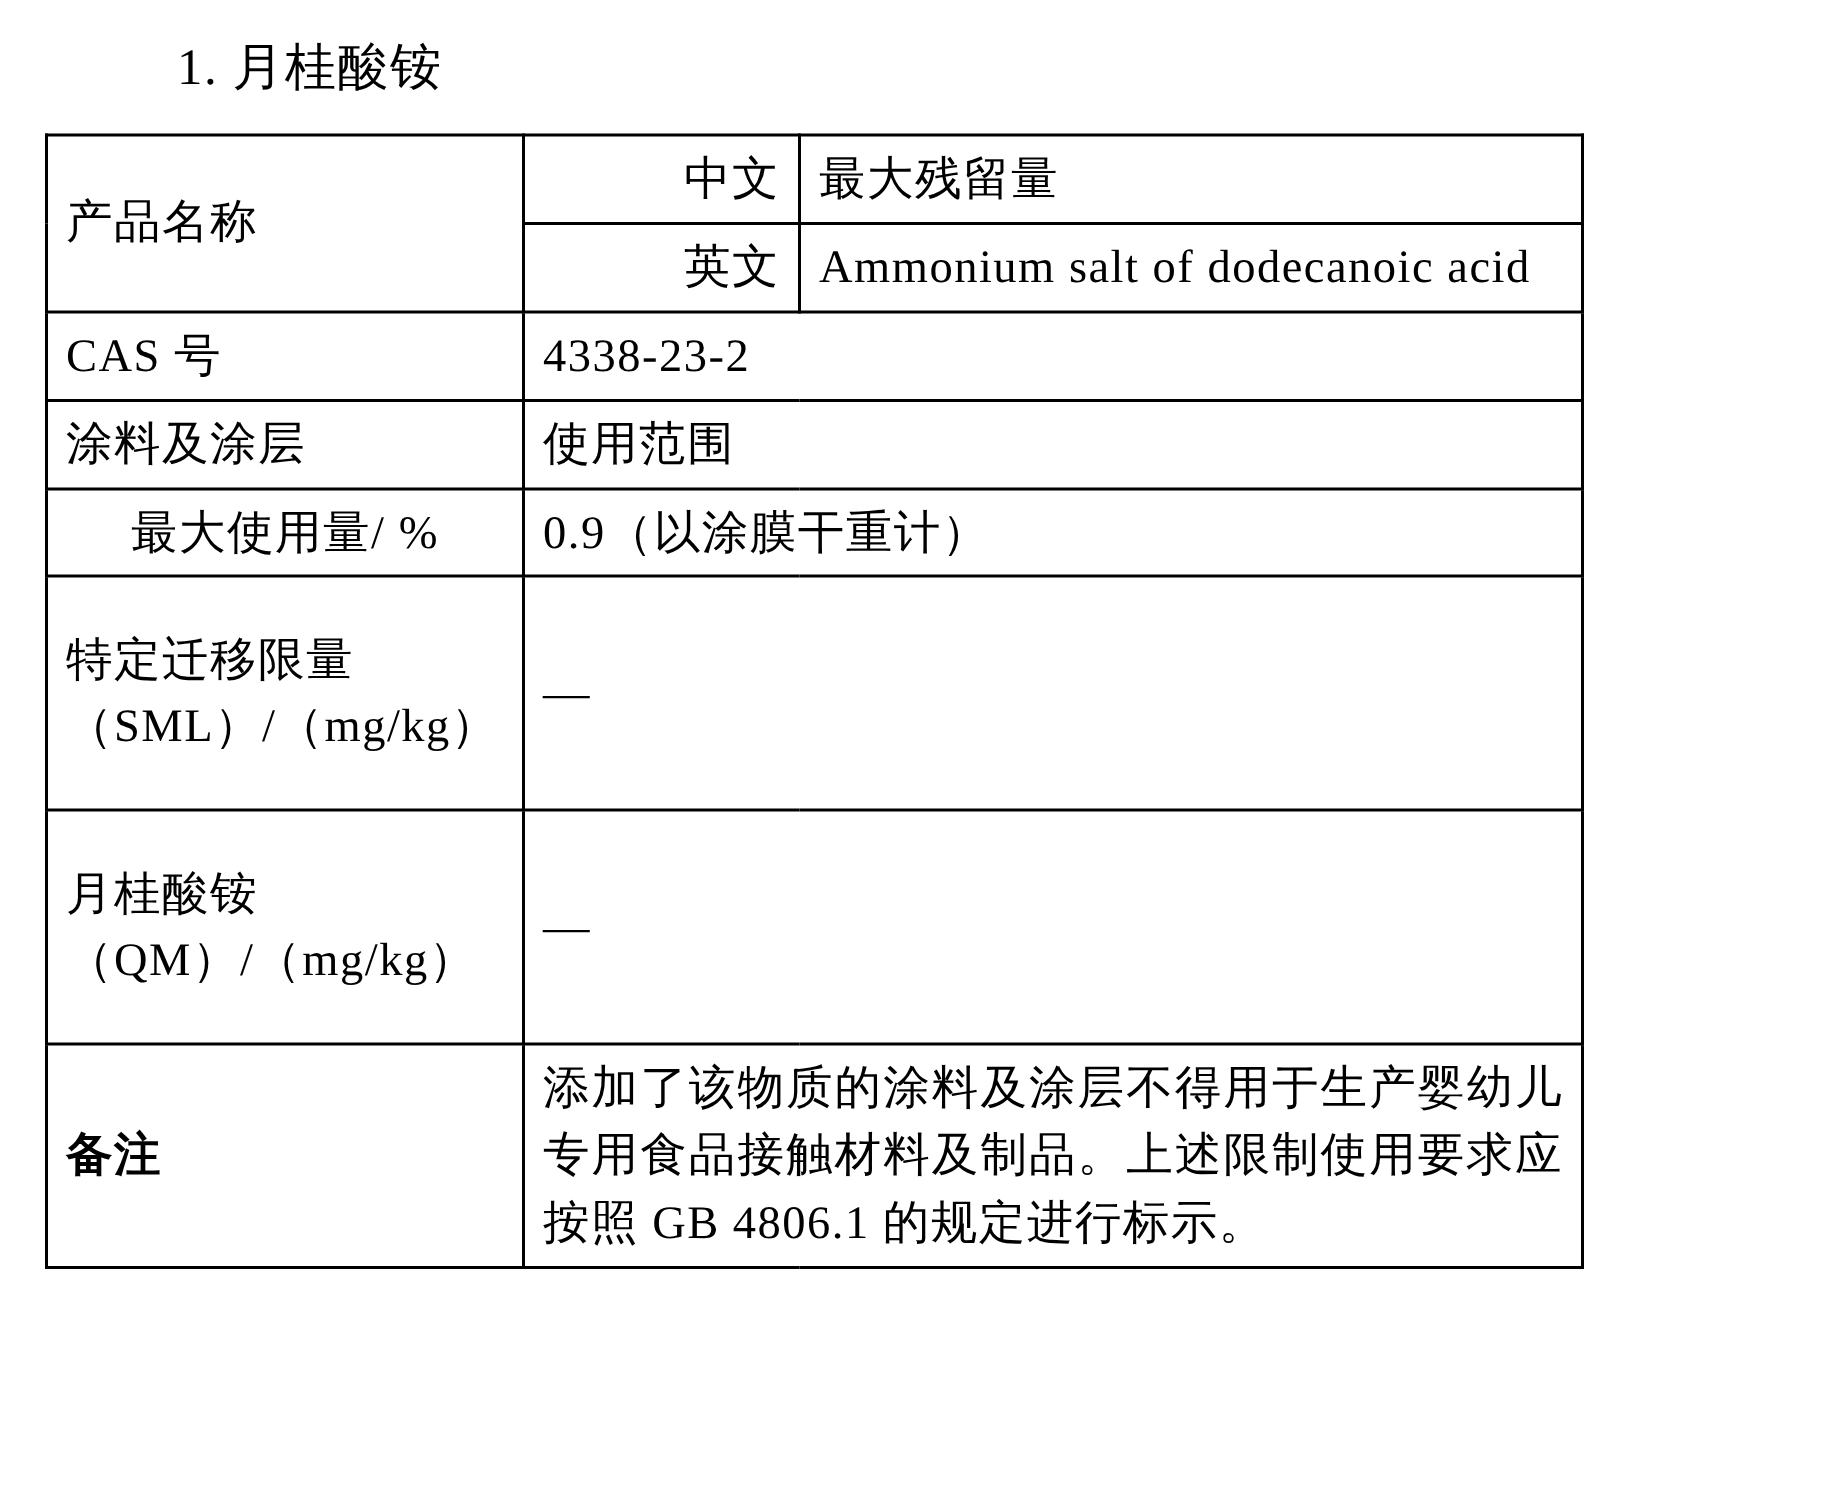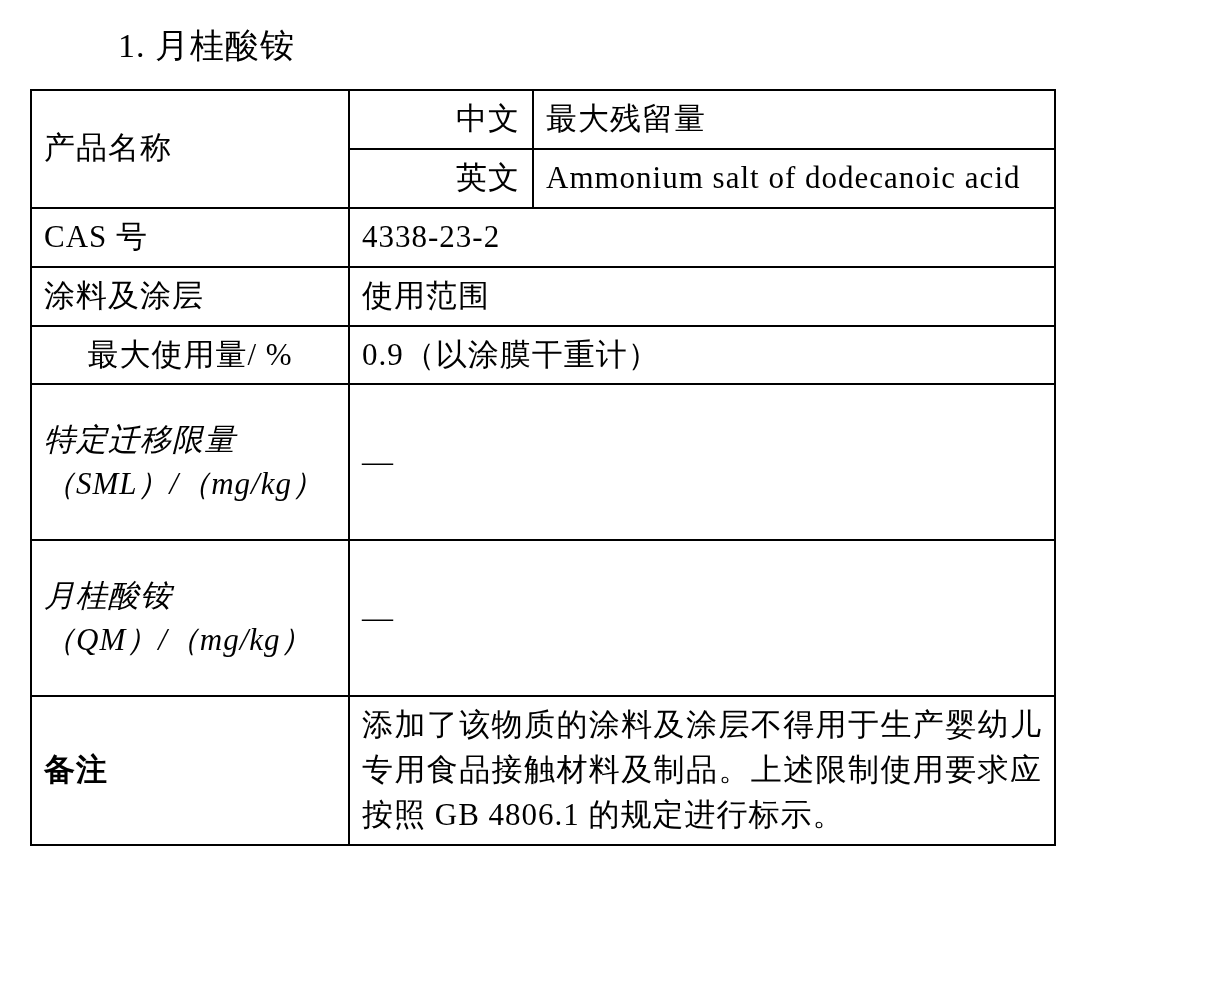--- a/index.html
+++ b/index.html
@@ -51,21 +51,20 @@
   }
   td.value-col {
     
   }
   .latin {
     font-family: Liberation Serif, serif;
     letter-spacing: 0.5px;
   }
   .tall-cell {
     height: 142px;
-    font-style: italic;
   }
   .two-line {
     line-height: 1.5;
   }
   .dash-cell {
     font-size: 31px;
   }
   .remark-text {
     line-height: 1.62;
     letter-spacing: 2px;

